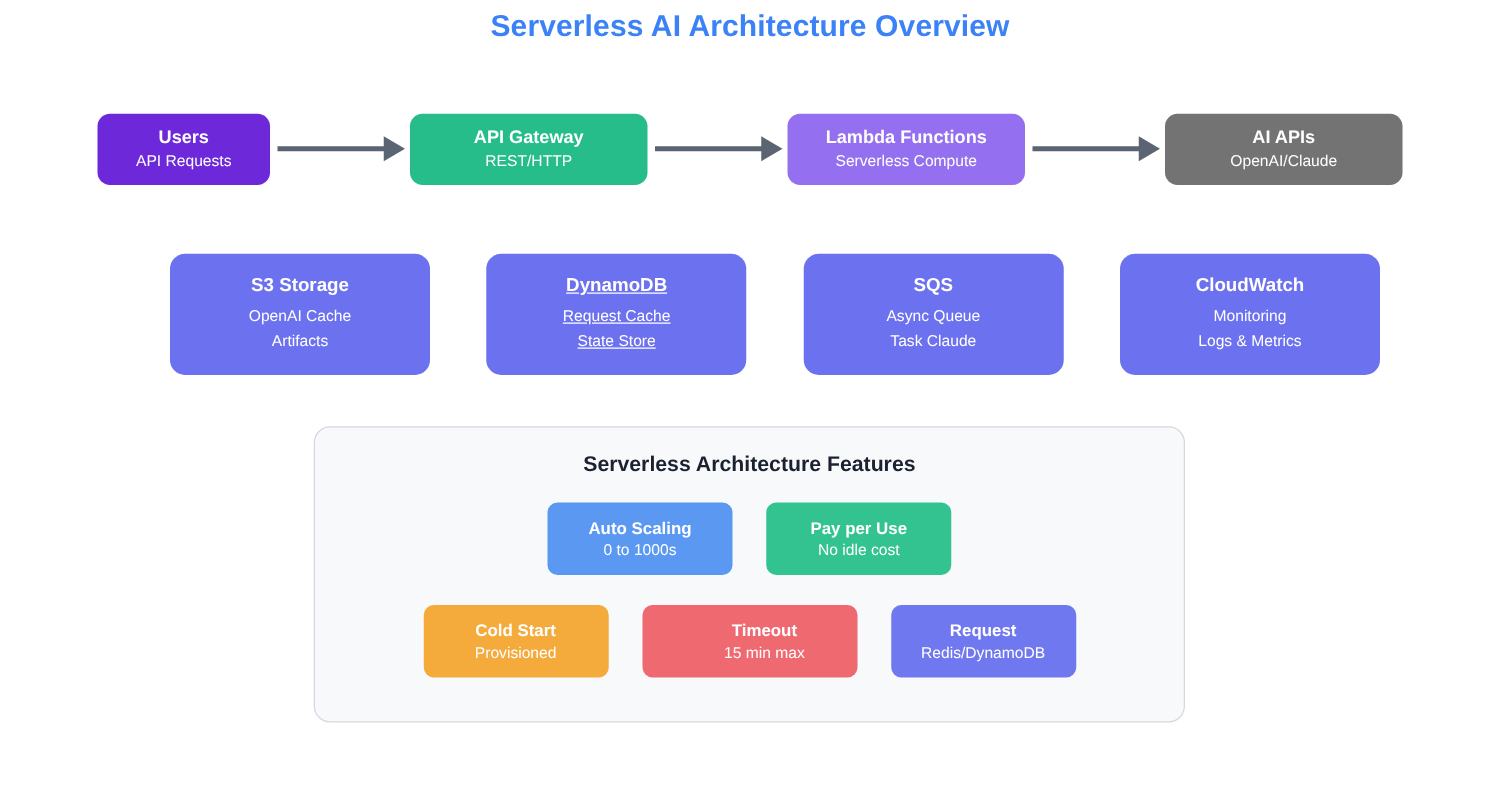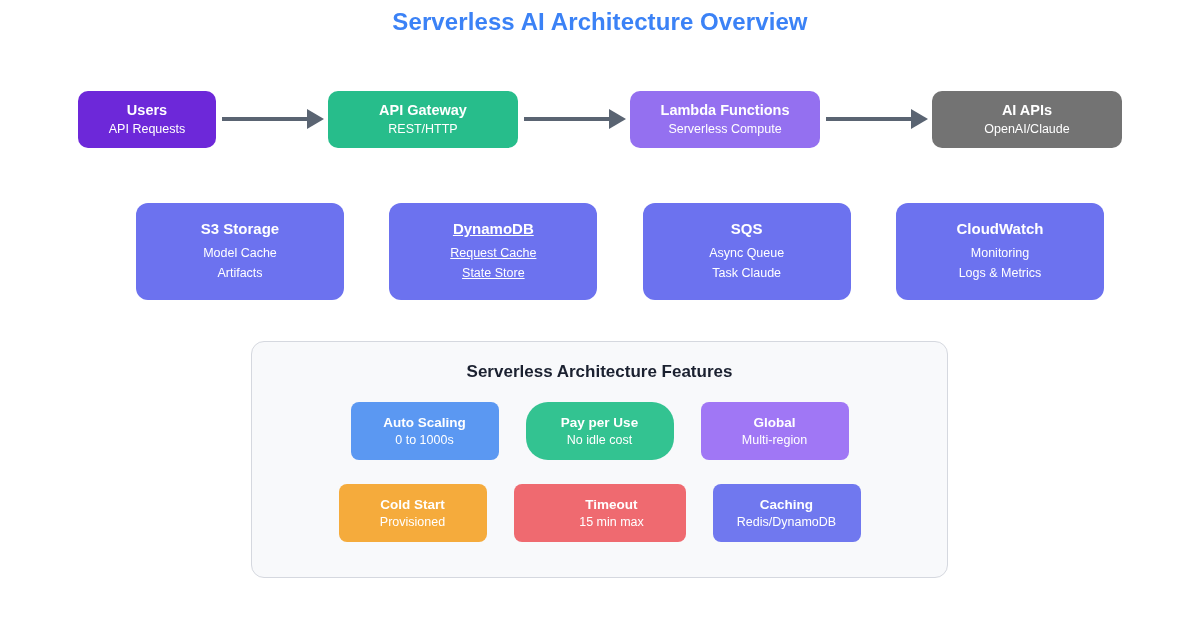--- a/index.html
+++ b/index.html
@@ -204,21 +204,21 @@
     </div>
     <div class="flow-box wide" style="background: #737373;">
       <div class="bx-title">AI APIs</div>
       <div class="bx-sub">OpenAI/Claude</div>
     </div>
   </div>
 
 <div class="services-row">
     <div class="service-card" style="background: rgb(108, 114, 239);">
       <div class="sv-title">S3 Storage</div>
-      <div class="sv-line">Model Cache</div>
+      <div class="sv-line">OpenAI Cache</div>
       <div class="sv-line">Artifacts</div>
     </div>
     <div class="service-card" style="background: rgb(108, 114, 239); text-decoration: underline;">
       <div class="sv-title">DynamoDB</div>
       <div class="sv-line">Request Cache</div>
       <div class="sv-line">State Store</div>
     </div>
     <div class="service-card" style="background: rgb(108, 114, 239);">
       <div class="sv-title">SQS</div>
       <div class="sv-line">Async Queue</div>
@@ -232,37 +232,33 @@
   </div>
 
 <div class="features-panel">
   <div class="features-title">Serverless Architecture Features</div>
   <div class="feature-grid">
       <div class="feature-row">
         <div class="feature-chip" style="background: rgb(91, 152, 242);">
           <div class="ft-title">Auto Scaling</div>
           <div class="ft-sub">0 to 1000s</div>
         </div>
-        <div class="feature-chip" style="background: rgb(51, 195, 145); border-radius: 22px;">
+        <div class="feature-chip" style="background: rgb(51, 195, 145);">
           <div class="ft-title">Pay per Use</div>
           <div class="ft-sub">No idle cost</div>
-        </div>
-        <div class="feature-chip" style="background: rgb(160, 119, 245);">
-          <div class="ft-title">Global</div>
-          <div class="ft-sub">Multi-region</div>
         </div>
       </div>
       <div class="feature-row">
         <div class="feature-chip" style="background: rgb(245, 171, 60);">
           <div class="ft-title">Cold Start</div>
           <div class="ft-sub">Provisioned</div>
         </div>
         <div class="feature-chip" style="background: rgb(239, 106, 112); padding-left: 24px;">
           <div class="ft-title">Timeout</div>
           <div class="ft-sub">15 min max</div>
         </div>
         <div class="feature-chip" style="background: rgb(112, 120, 239);">
-          <div class="ft-title">Caching</div>
+          <div class="ft-title">Request</div>
           <div class="ft-sub">Redis/DynamoDB</div>
         </div>
       </div>
     </div>
 </div>
 
 </body></html>

